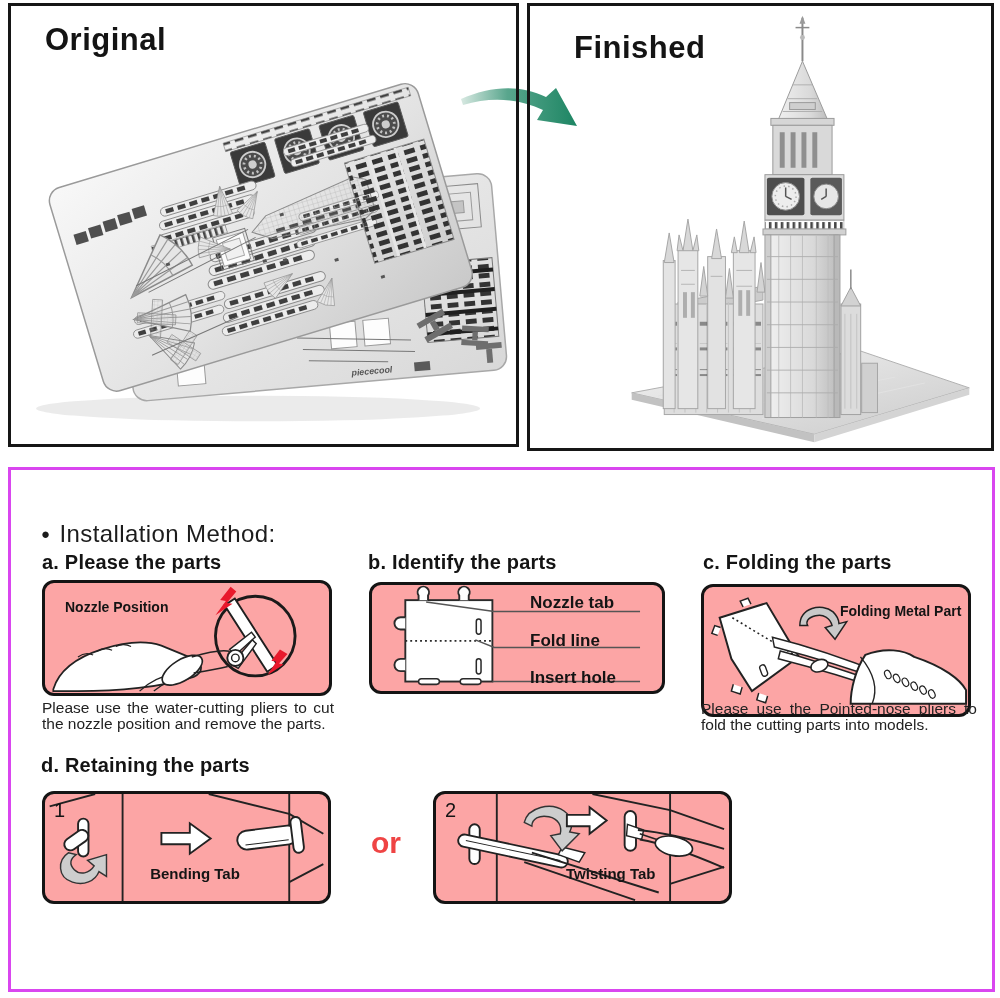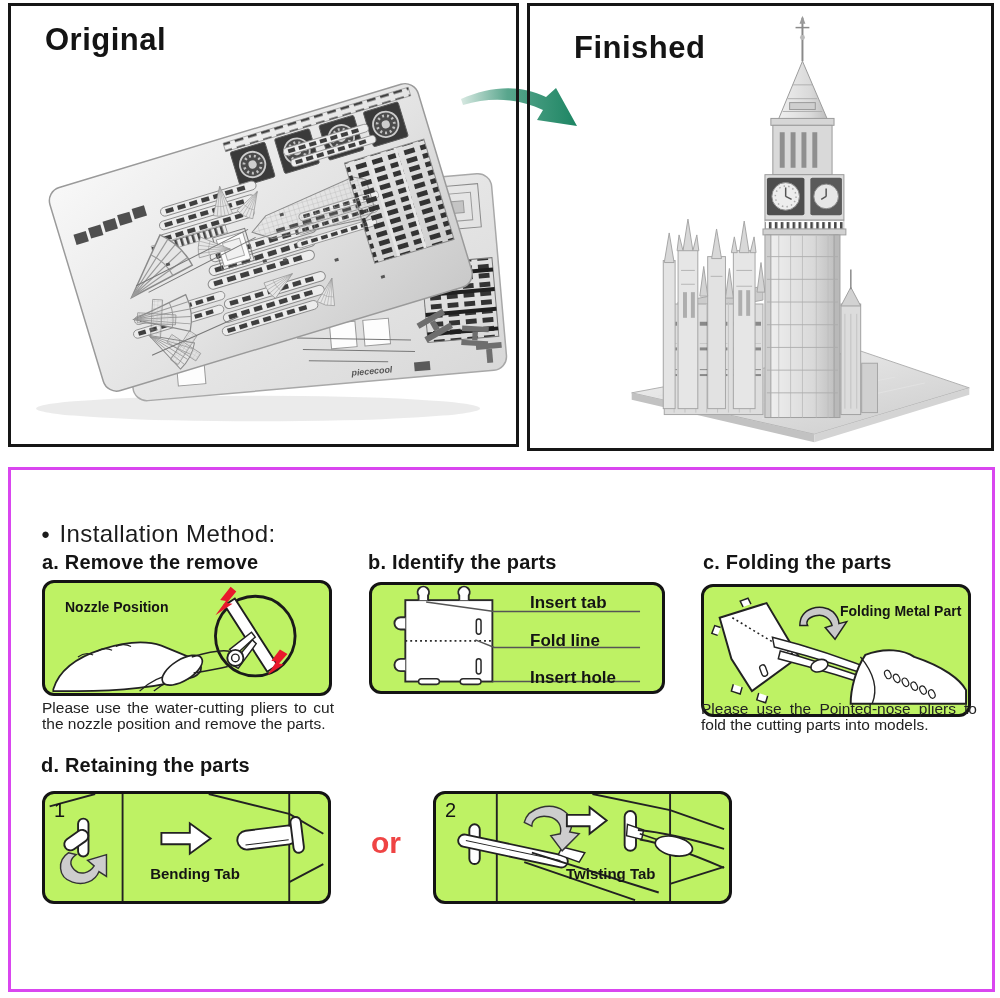--- a/index.html
+++ b/index.html
@@ -13,21 +13,21 @@
   #lbl-original{left:34px;top:16px;}
   #lbl-finished{left:44px;top:24px;}
   .fig-svg{position:absolute;left:0;top:0;width:100%;height:100%;}
   #arrow-overlay{position:absolute;left:440px;top:68px;width:160px;height:80px;z-index:6;}
   .ins-heading{position:absolute;left:30px;top:50px;font-size:24px;font-weight:400;
                letter-spacing:.4px;color:#1c1c1c;}
   .ins-heading .bullet{font-size:15px;vertical-align:3px;margin-right:9px;}
   .step-title{position:absolute;font-size:20px;font-weight:700;color:#141414;letter-spacing:.2px;}
   #title-a{left:31px;top:81px;} #title-b{left:357px;top:81px;} #title-c{left:692px;top:81px;}
   #title-d{left:30px;top:284px;}
-  .dbox{position:absolute;border:3px solid #141414;border-radius:12px;background:#bef264;box-sizing:border-box;}
+  .dbox{position:absolute;border:3px solid #141414;border-radius:12px;background:#fca5a5;box-sizing:border-box;}
   #box-a{left:31px;top:110px;width:290px;height:116px;}
   #box-b{left:358px;top:112px;width:296px;height:112px;}
   #box-c{left:690px;top:114px;width:270px;height:133px;}
   #box-d1{left:31px;top:321px;width:289px;height:113px;}
   #box-d2{left:422px;top:321px;width:299px;height:113px;}
   .cap{position:absolute;font-size:15.5px;line-height:16px;color:#222;text-align:justify;}
   #cap-a{left:31px;top:230px;width:292px;}
   #cap-b{left:357px;top:230px;width:292px;}
   #cap-c{left:690px;top:231px;width:276px;}
   .inlabel{position:absolute;font-weight:700;color:#141414;}
@@ -308,21 +308,21 @@
     <path d="M21,31 C50,18 80,16 106,29 L116,20 L137,58 L97,52 L103,42 C80,31 52,28 23,37 Z" fill="url(#gArrow)"></path>
     <rect x="76" y="0" width="3" height="80" fill="#161616"></rect>
     <rect x="87" y="0" width="3" height="80" fill="#161616"></rect>
   </svg>
 
   <section class="panel" id="panel-install">
     <div class="ins-heading">
       <span class="bullet">●</span><span>Installation Method:</span>
     </div>
 
-    <div class="step-title" id="title-a">a. Remove the remove</div>
+    <div class="step-title" id="title-a">a. Please the parts</div>
     <div class="step-title" id="title-c">c. Folding the parts</div>
     <div class="step-title" id="title-b">b. Identify the parts</div>
 
     <div class="dbox" id="box-a">
       <svg class="fig-svg" viewBox="0 0 290 116">
         <circle cx="217" cy="56" r="42" fill="none" stroke="#1a1a1a" stroke-width="3"></circle>
         <g>
           <path d="M4,112 C10,92 30,78 55,70 C80,62 100,60 118,66 L152,80 C162,84 163,94 152,99 C120,110 70,114 30,114 L4,114 Z" fill="#fff" stroke="#222" stroke-width="1.8"></path>
           <path d="M30,78 q8,-6 16,-2 M50,72 q8,-5 16,-1 M70,67 q8,-4 16,0" stroke="#222" stroke-width="1.2" fill="none"></path>
           <path d="M95,114 C105,104 118,98 132,96 M110,114 C120,106 132,100 144,98" stroke="#222" stroke-width="1.4" fill="none"></path>
@@ -350,21 +350,21 @@
         <path d="M30,78 l-5,0 a6.5,6.5 0 1 0 0,13 l5,0" fill="#fff" stroke="#2a2a2a" stroke-width="2"></path>
         <rect x="105" y="36" width="5" height="16" rx="2.5" fill="#fff" stroke="#2a2a2a" stroke-width="1.6"></rect>
         <rect x="105" y="78" width="5" height="16" rx="2.5" fill="#fff" stroke="#2a2a2a" stroke-width="1.6"></rect>
         <path d="M30,59 L122,59" stroke="#2a2a2a" stroke-width="2" stroke-dasharray="2,3.2"></path>
         <rect x="44" y="99" width="22" height="6" rx="3" fill="#fff" stroke="#2a2a2a" stroke-width="1.6"></rect>
         <rect x="88" y="99" width="22" height="6" rx="3" fill="#fff" stroke="#2a2a2a" stroke-width="1.6"></rect>
         <path d="M52,18 L124,28 L278,28" stroke="#555" stroke-width="1.5" fill="none"></path>
         <path d="M104,58 L124,66 L278,66" stroke="#555" stroke-width="1.5" fill="none"></path>
         <path d="M122,102 L278,102" stroke="#555" stroke-width="1.5" fill="none"></path>
       </svg>
-      <div class="inlabel blabel" id="lbl-tab">Insert tab</div>
+      <div class="inlabel blabel" id="lbl-tab">Nozzle tab</div>
       <div class="inlabel blabel" id="lbl-fold">Fold line</div>
       <div class="inlabel blabel" id="lbl-hole">Insert hole</div>
     </div>
 
     <div class="dbox" id="box-c">
       <svg class="fig-svg" viewBox="0 0 270 111">
         <polygon points="16,22 64,7 86,44 97,62 49,97 28,64" fill="#fff" stroke="#222" stroke-width="2"></polygon>
         <path d="M29,22 L94,61" stroke="#222" stroke-width="1.6" stroke-dasharray="2,3"></path>
         <path d="M40,11 l-3,-6 8,-3 3,6" fill="#fff" stroke="#222" stroke-width="1.5"></path>
         <path d="M14,40 l-6,-2 3,-8 6,2" fill="#fff" stroke="#222" stroke-width="1.5"></path>

